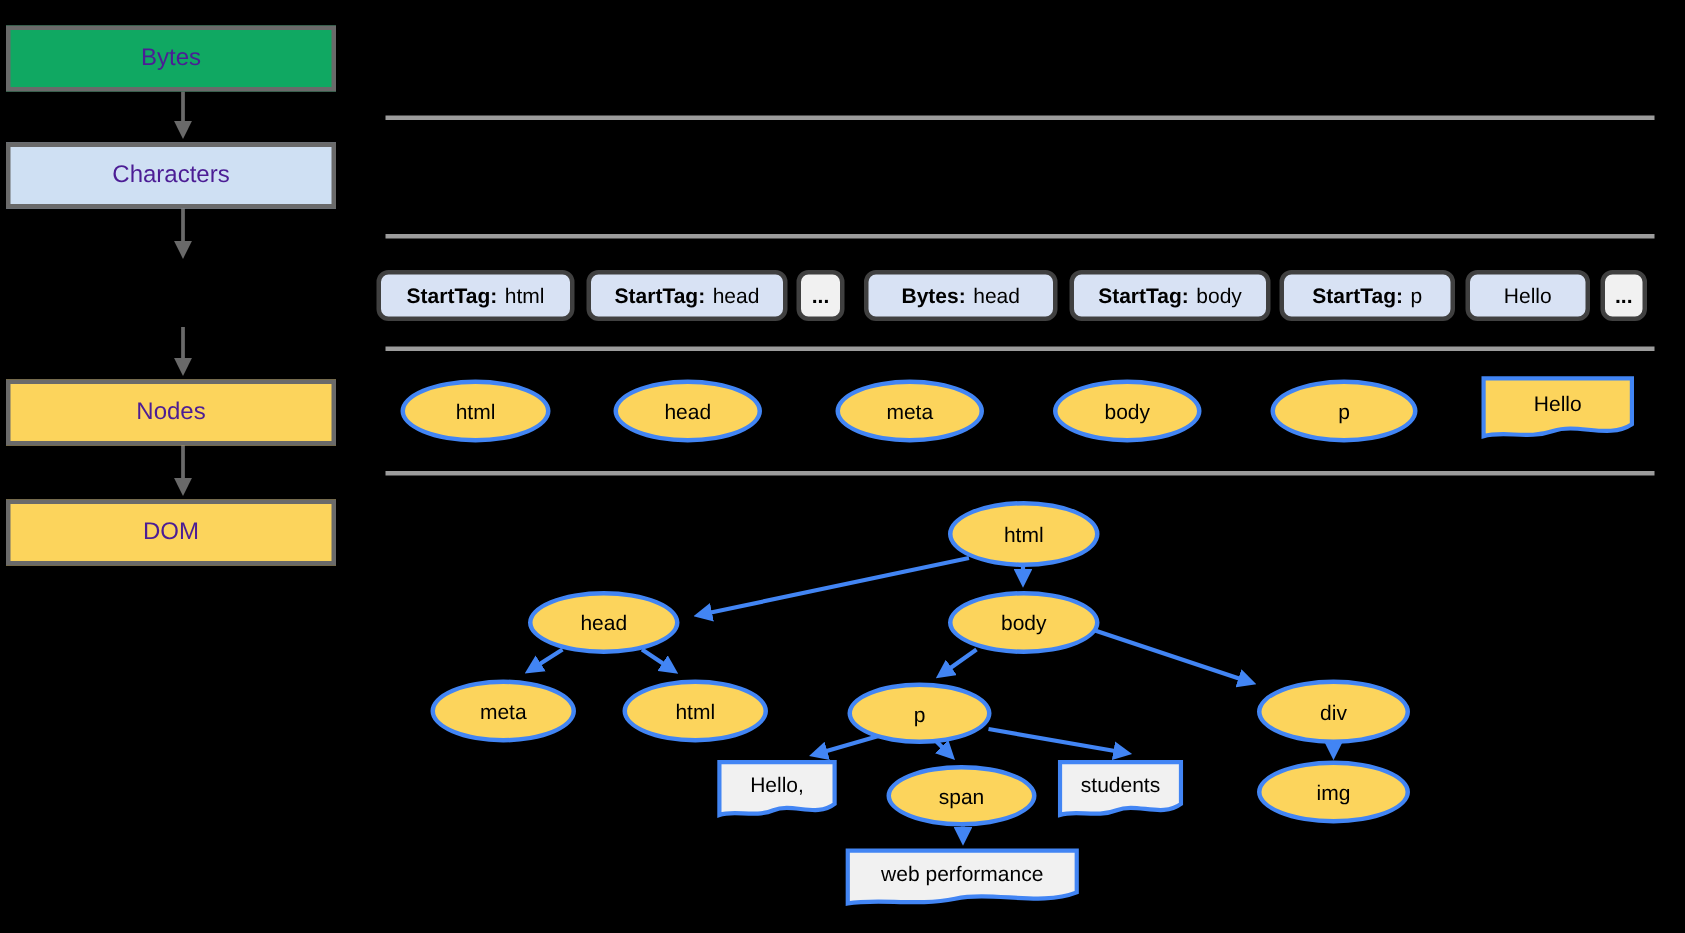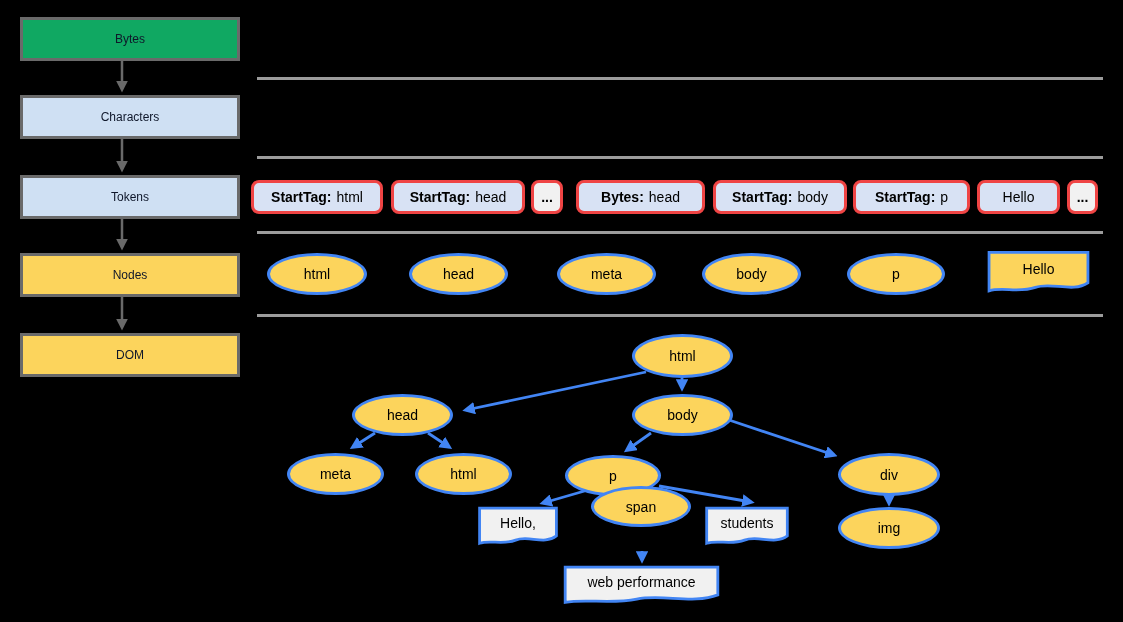--- a/index.html
+++ b/index.html
@@ -2,33 +2,33 @@
 <html><head>
 <meta charset="utf-8">
 <style>
   html,body { margin:0; padding:0; background:#000; }
   .stage {
     position:relative; width:1123px; height:622px; background:#000;
     font-family:"Liberation Sans", sans-serif; overflow:hidden; color:#000;
   }
   
   .pbox {
-    position:absolute; left:20px; width:214px; height:38px;
+    position:absolute; left:4px; width:214px; height:38px;
     border:3px solid #6A6A6A; display:flex; align-items:center; justify-content:center;
-    font-size:12px; color:#0f172a;
+    font-size:16px; color:#4c1d95;
   }
   .fill-green  { background:#10A862; }
   .fill-lblue  { background:#CFE0F3; }
   .fill-yellow { background:#FCD45C; }
   
   .hline { position:absolute; left:257px; width:846px; height:3px; background:#9C9C9C; }
   
   .token {
     position:absolute; top:180px; height:34px; box-sizing:border-box;
-    border:3px solid #ef4444; border-radius:8px; background:#D8E2F4;
+    border:3px solid #404040; border-radius:8px; background:#D8E2F4;
     display:flex; align-items:center; justify-content:center; font-size:14px;
   }
   .token .pfx { font-weight:bold; }
   .token .nm  { margin-left:5px; }
   .token.lite { background:#F1F1F1; font-weight:bold; }
   
   .ell {
     position:absolute; box-sizing:border-box; border:3px solid #4285F4;
     border-radius:50%; background:#FCD45C;
     display:flex; align-items:center; justify-content:center; font-size:14px;
@@ -75,23 +75,20 @@
     <line x1="659" y1="486" x2="751" y2="502" stroke="#4285F4" stroke-width="2.8" marker-end="url(#ab)"></line>
     <line x1="642" y1="551" x2="642" y2="560" stroke="#4285F4" stroke-width="2.8" marker-end="url(#ab)"></line>
     <line x1="889" y1="495" x2="889" y2="503" stroke="#4285F4" stroke-width="2.8" marker-end="url(#ab)"></line>
   </svg>
 
   <div class="pbox fill-green" style="top:17px">
       <span>Bytes</span>
     </div>
   <div class="pbox fill-lblue" style="top:95px">
       <span>Characters</span>
-    </div>
-  <div class="pbox fill-lblue" style="top:175px">
-      <span>Tokens</span>
     </div>
   <div class="pbox fill-yellow" style="top:253px">
       <span>Nodes</span>
     </div>
   <div class="pbox fill-yellow" style="top:333px">
       <span>DOM</span>
     </div>
 
   <div class="hline" style="top:77px"></div>
   <div class="hline" style="top:156px"></div>
@@ -170,21 +167,21 @@
     </div>
   <div class="ell" style="left:838px;top:453px;width:102px;height:43px">
       <span>div</span>
     </div>
   <div class="doc" style="left:478px;top:506px;width:80px;height:42px">
     <svg viewBox="0 0 100 40" preserveAspectRatio="none">
         <path d="M2 2 H98 V28.5 C83 37.5 63 27.5 47 32.5 C31 37.5 15 32 2 35.5 Z"></path>
       </svg>
     <span class="lbl">Hello,</span>
   </div>
-  <div class="ell" style="left:591px;top:486px;width:100px;height:41px">
+  <div class="ell" style="left:591px;top:510px;width:100px;height:41px">
       <span>span</span>
     </div>
   <div class="doc" style="left:705px;top:506px;width:84px;height:42px">
     <svg viewBox="0 0 100 40" preserveAspectRatio="none">
         <path d="M2 2 H98 V28.5 C83 37.5 63 27.5 47 32.5 C31 37.5 15 32 2 35.5 Z"></path>
       </svg>
     <span class="lbl">students</span>
   </div>
   <div class="ell" style="left:838px;top:507px;width:102px;height:42px">
       <span>img</span>

